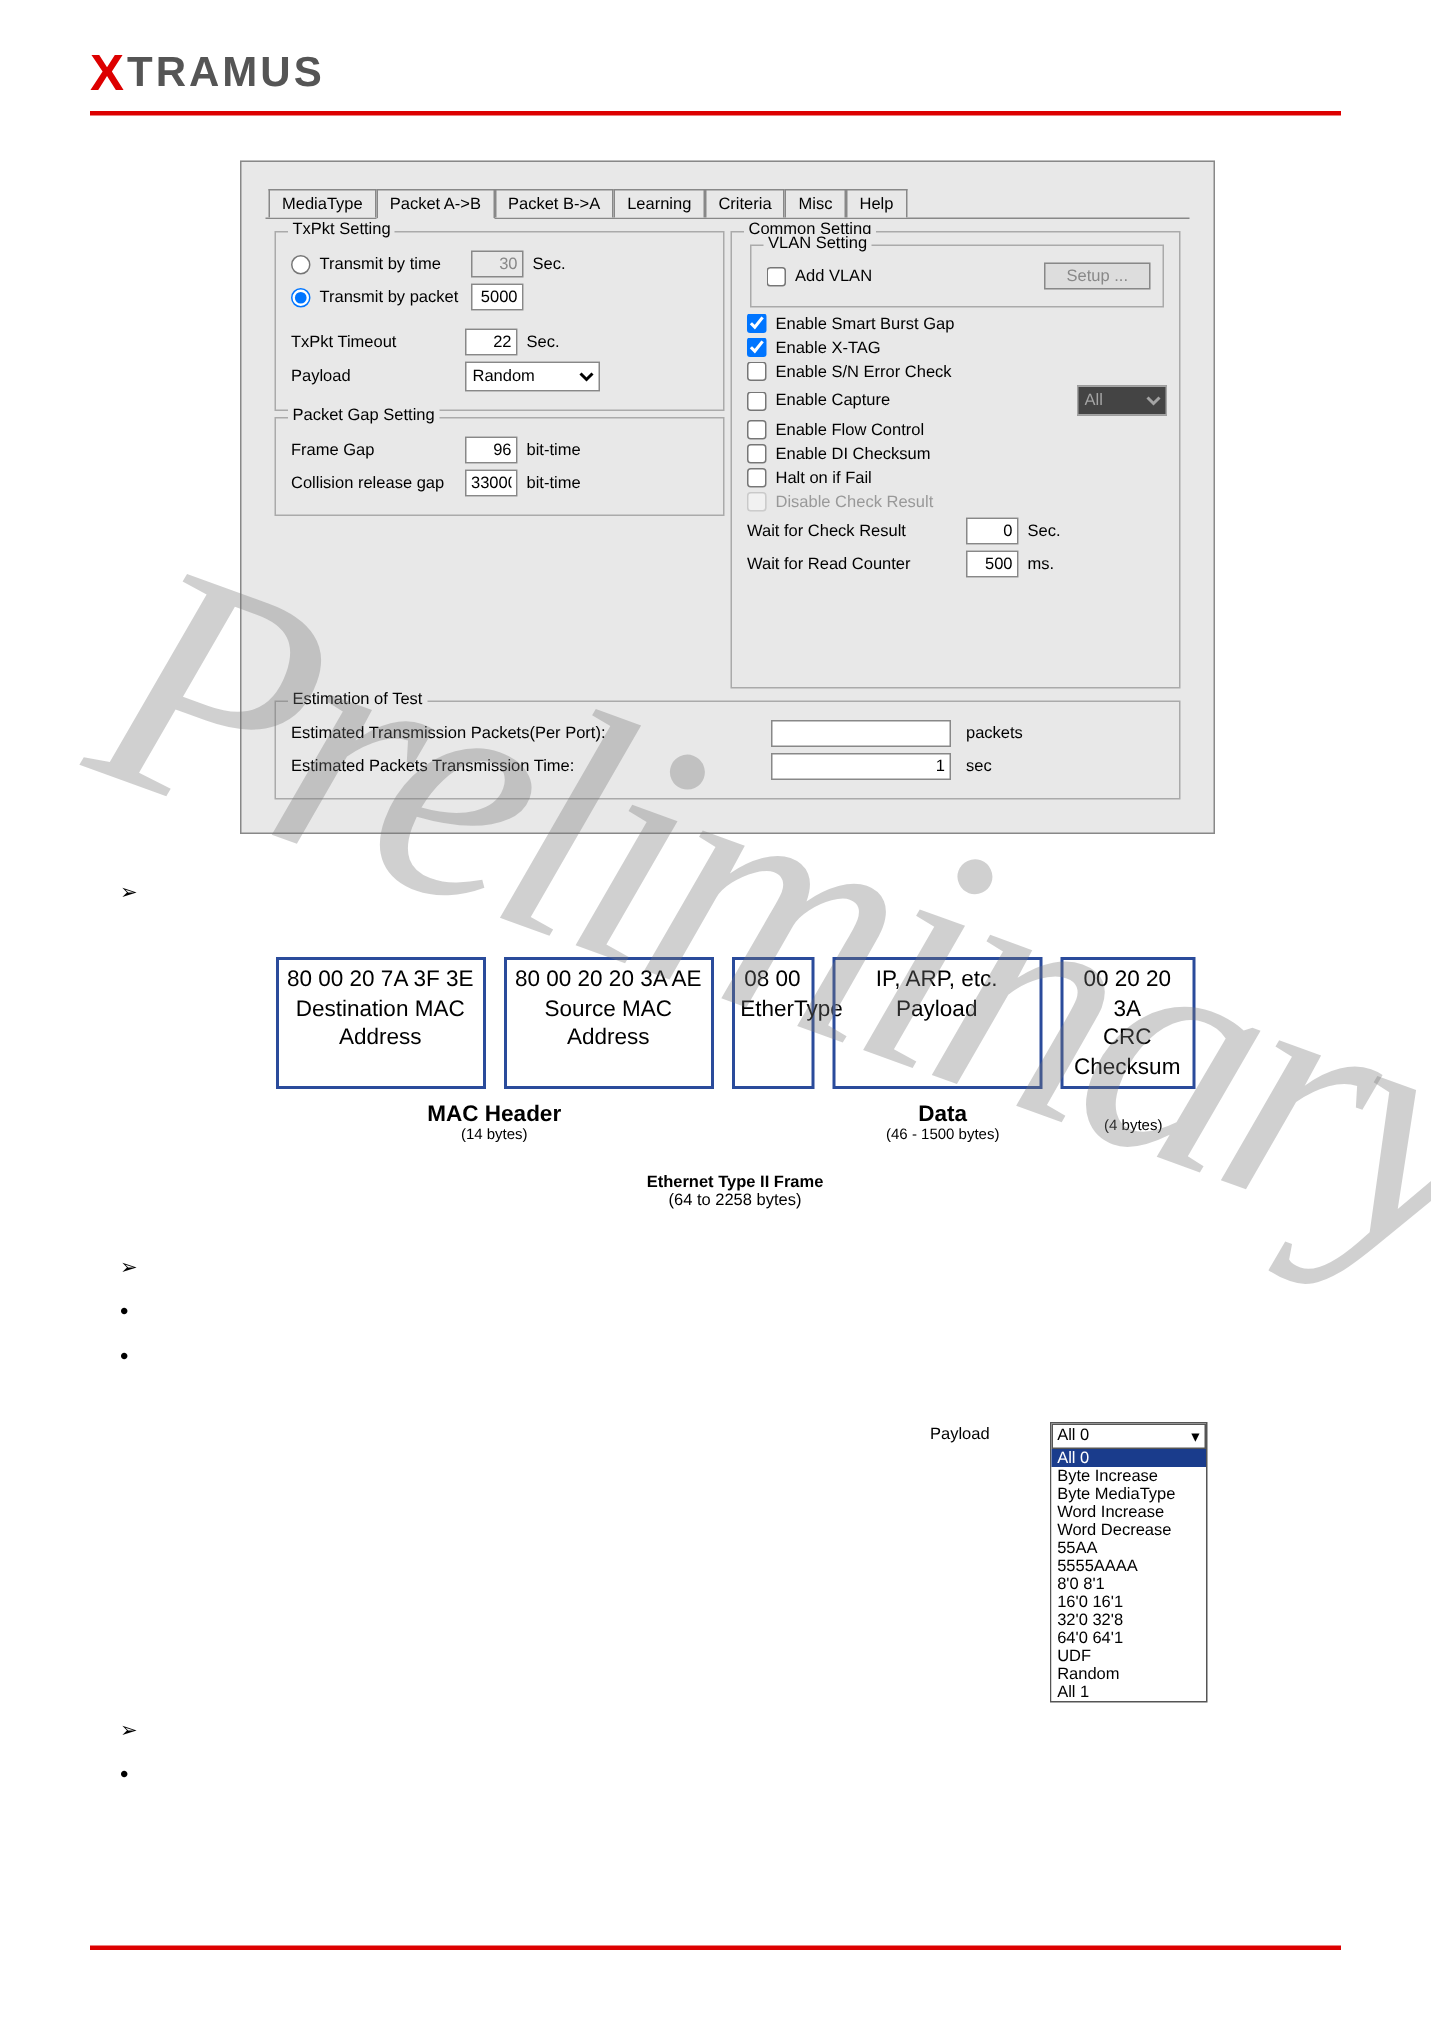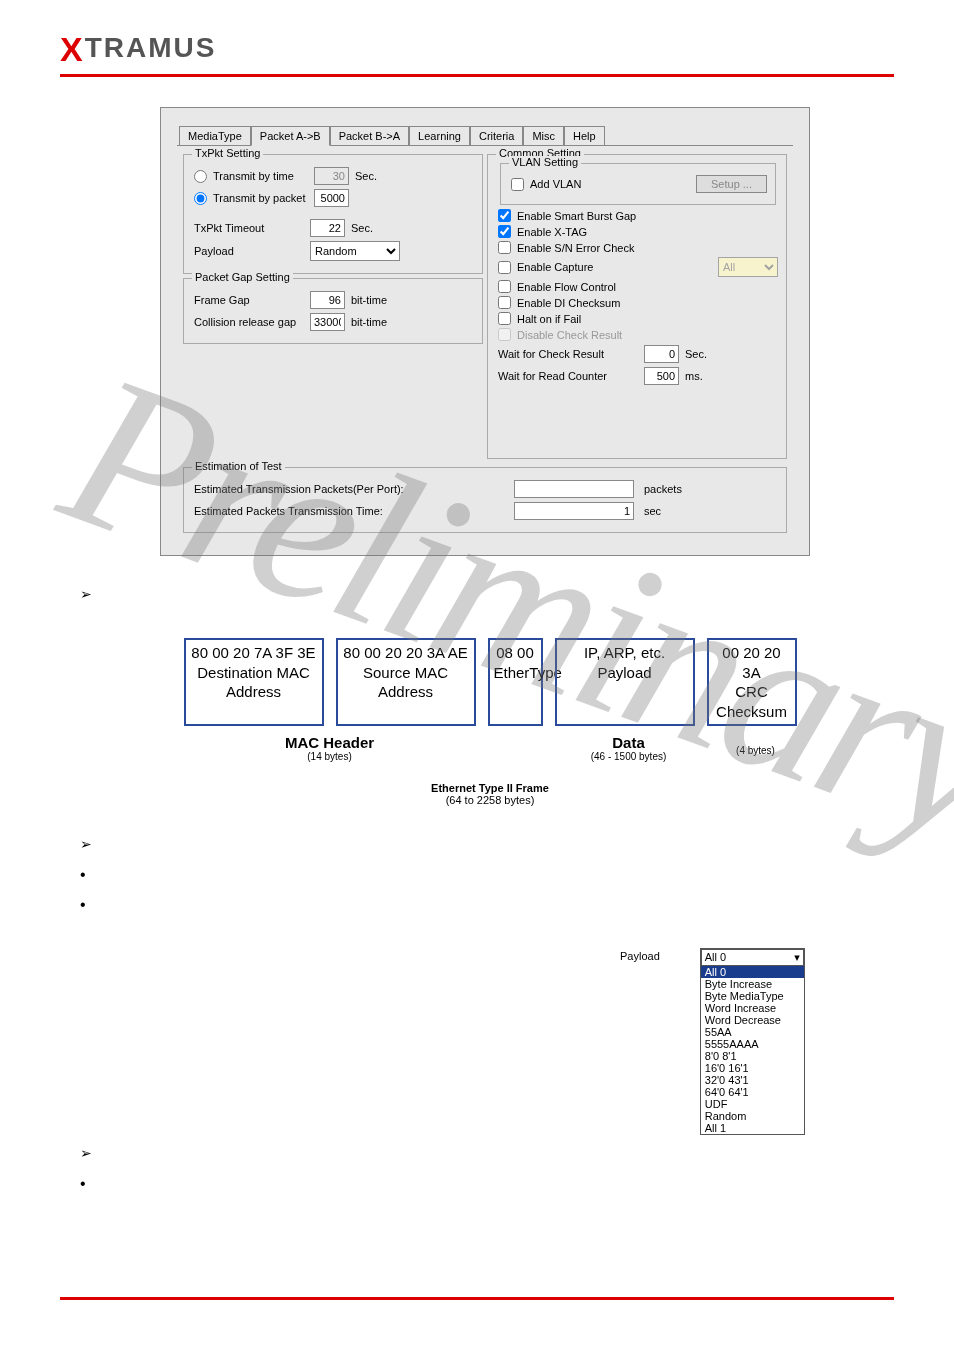--- a/index.html
+++ b/index.html
@@ -123,21 +123,21 @@
   .w60 { width: 35px; }
   .w120 { width: 120px; }
   select.dd {
     border: 1px solid #888;
     background: #fff;
     height: 20px;
     font-size: 11px;
     width: 90px;
   }
   select.dd.disabled {
-    background: #fef9c3;
+    background: #000000;
     color: #888;
   }
   .radio, .checkbox { vertical-align: middle; }
   .btn {
     border: 1px solid #888;
     background: #ddd;
     padding: 2px 14px;
     font-size: 11px;
     color: #888;
   }
@@ -470,21 +470,21 @@
       <div class="options" id="payload-options">
           <div class="opt selected">All 0</div>
           <div class="opt">Byte Increase</div>
           <div class="opt">Byte MediaType</div>
           <div class="opt">Word Increase</div>
           <div class="opt">Word Decrease</div>
           <div class="opt">55AA</div>
           <div class="opt">5555AAAA</div>
           <div class="opt">8'0 8'1</div>
           <div class="opt">16'0 16'1</div>
-          <div class="opt">32'0 43'1</div>
+          <div class="opt">32'0 32'8</div>
           <div class="opt">64'0 64'1</div>
           <div class="opt">UDF</div>
           <div class="opt">Random</div>
           <div class="opt">All 1</div>
         </div>
     </div>
   </div>
 
   <div class="bullet-area" style="margin-top:10px">
     <div class="bullet-row arrow-bullet"></div>

